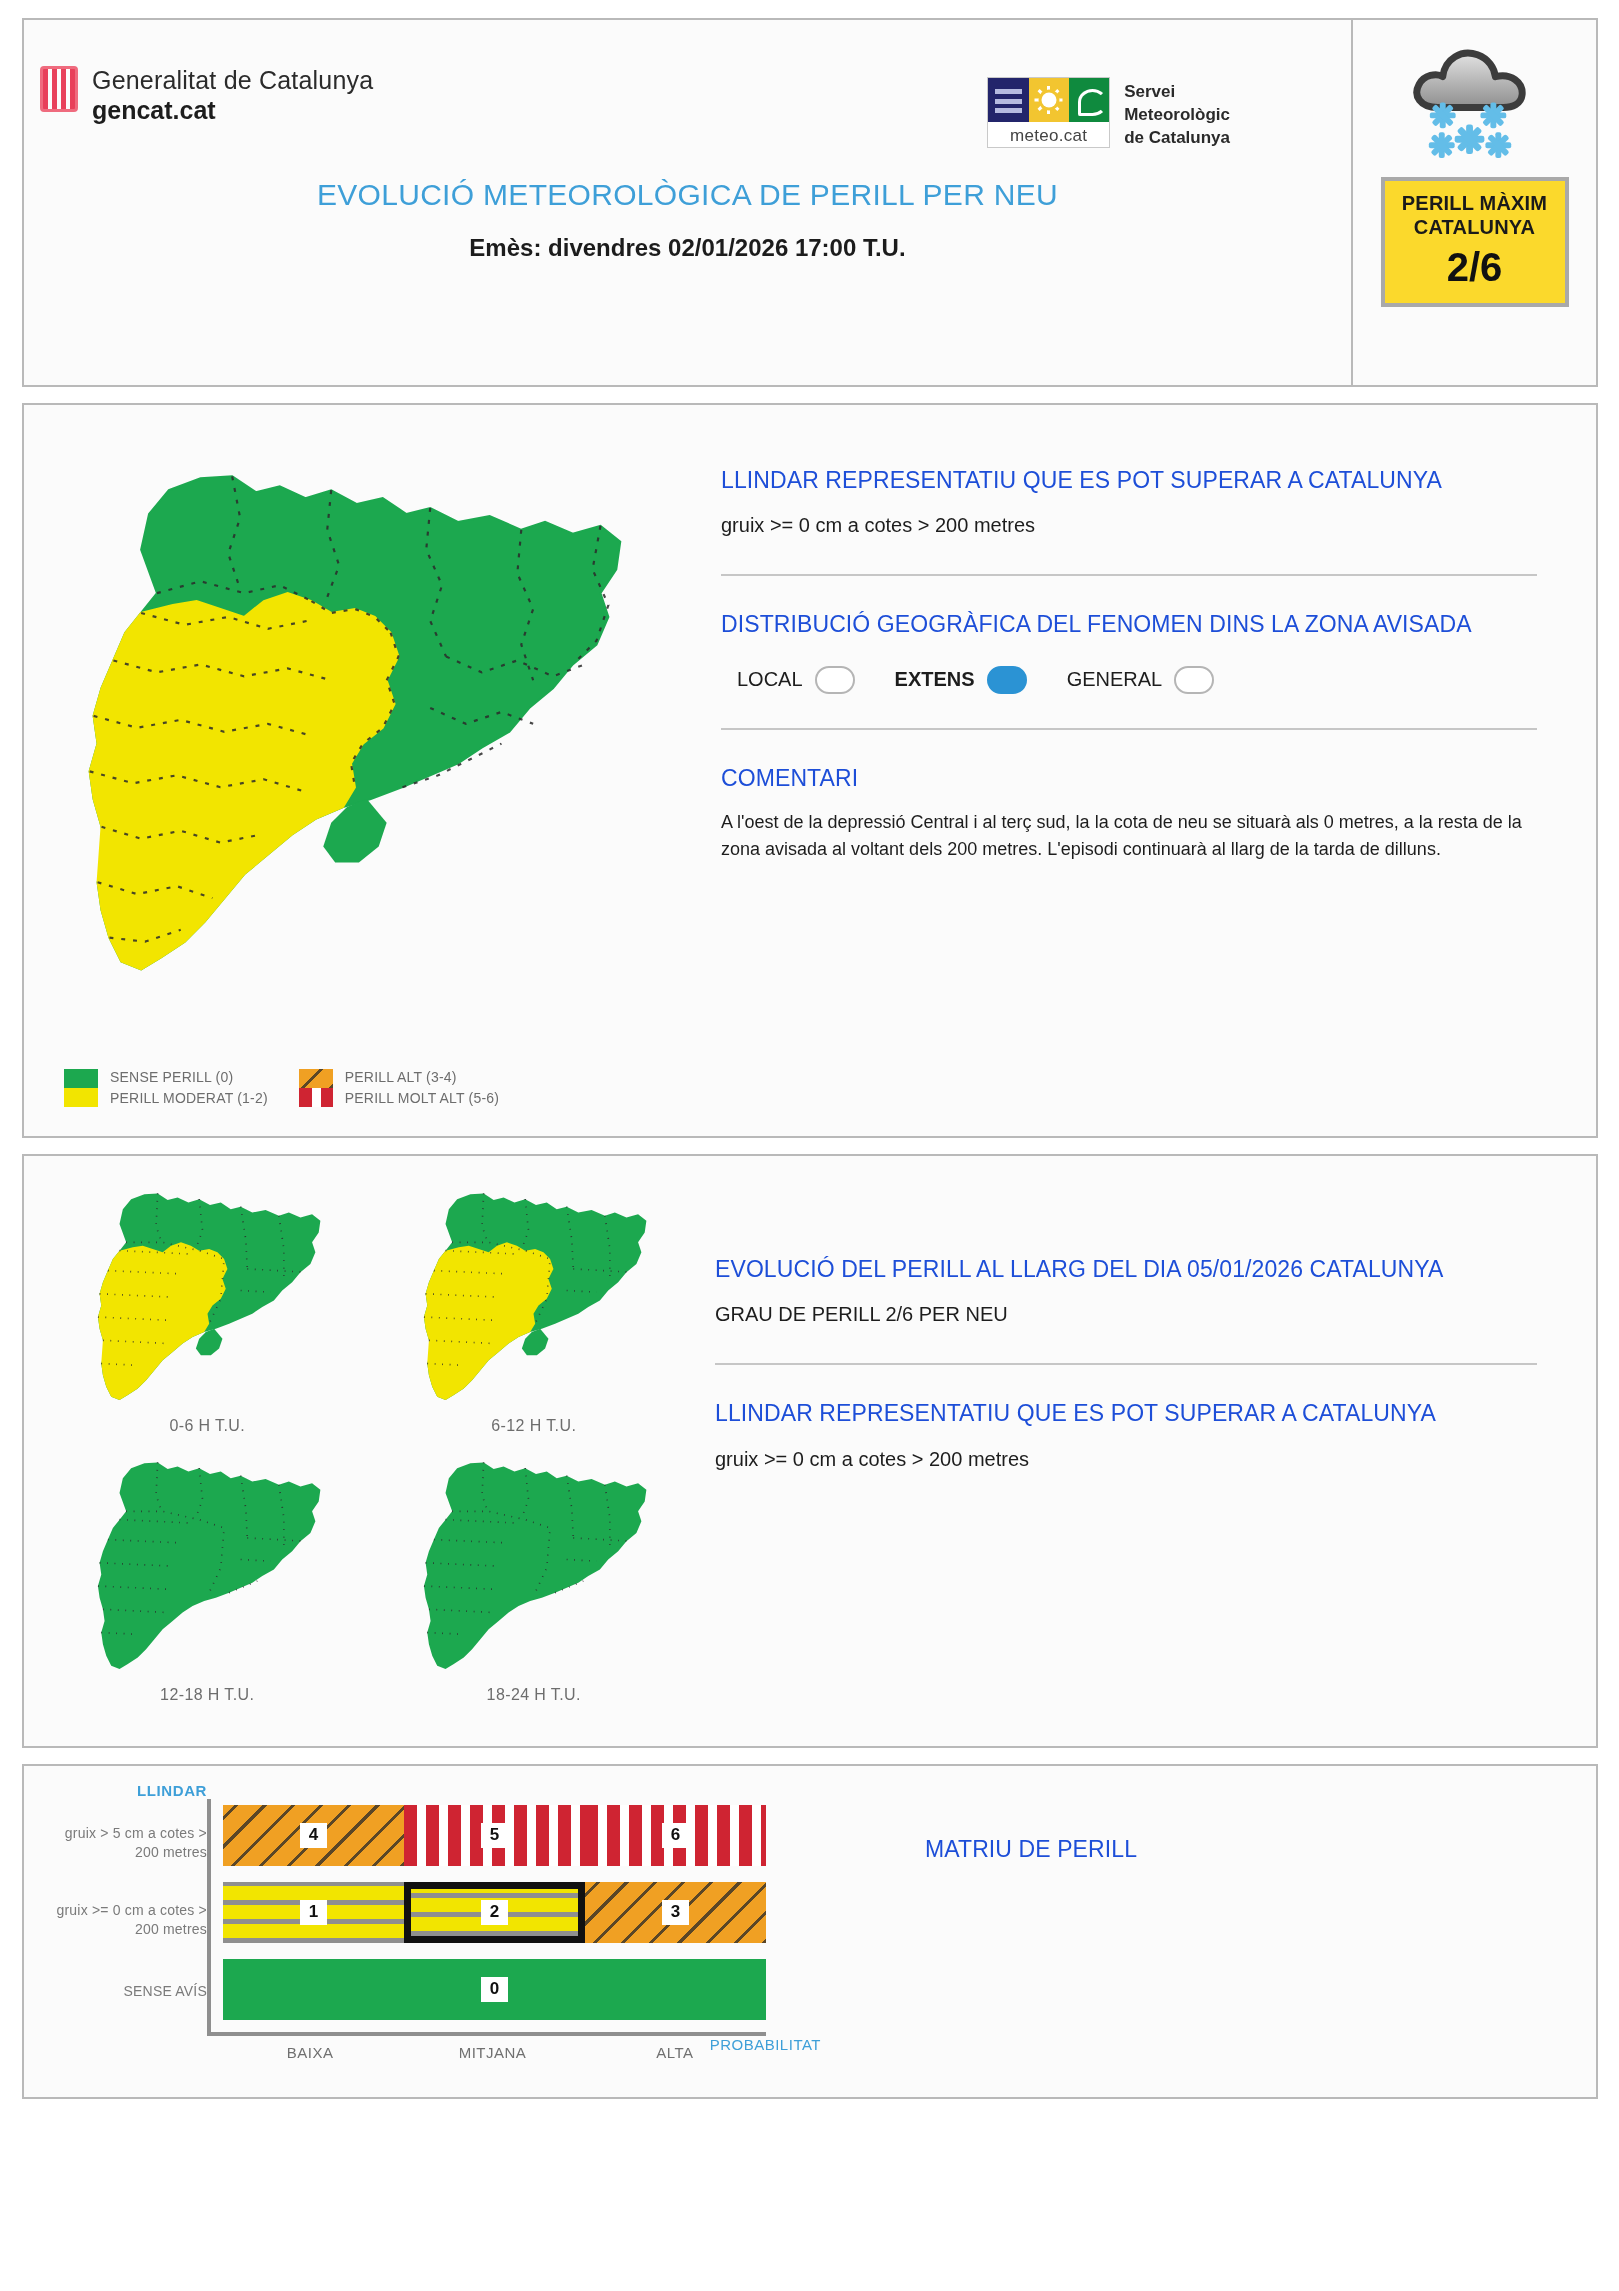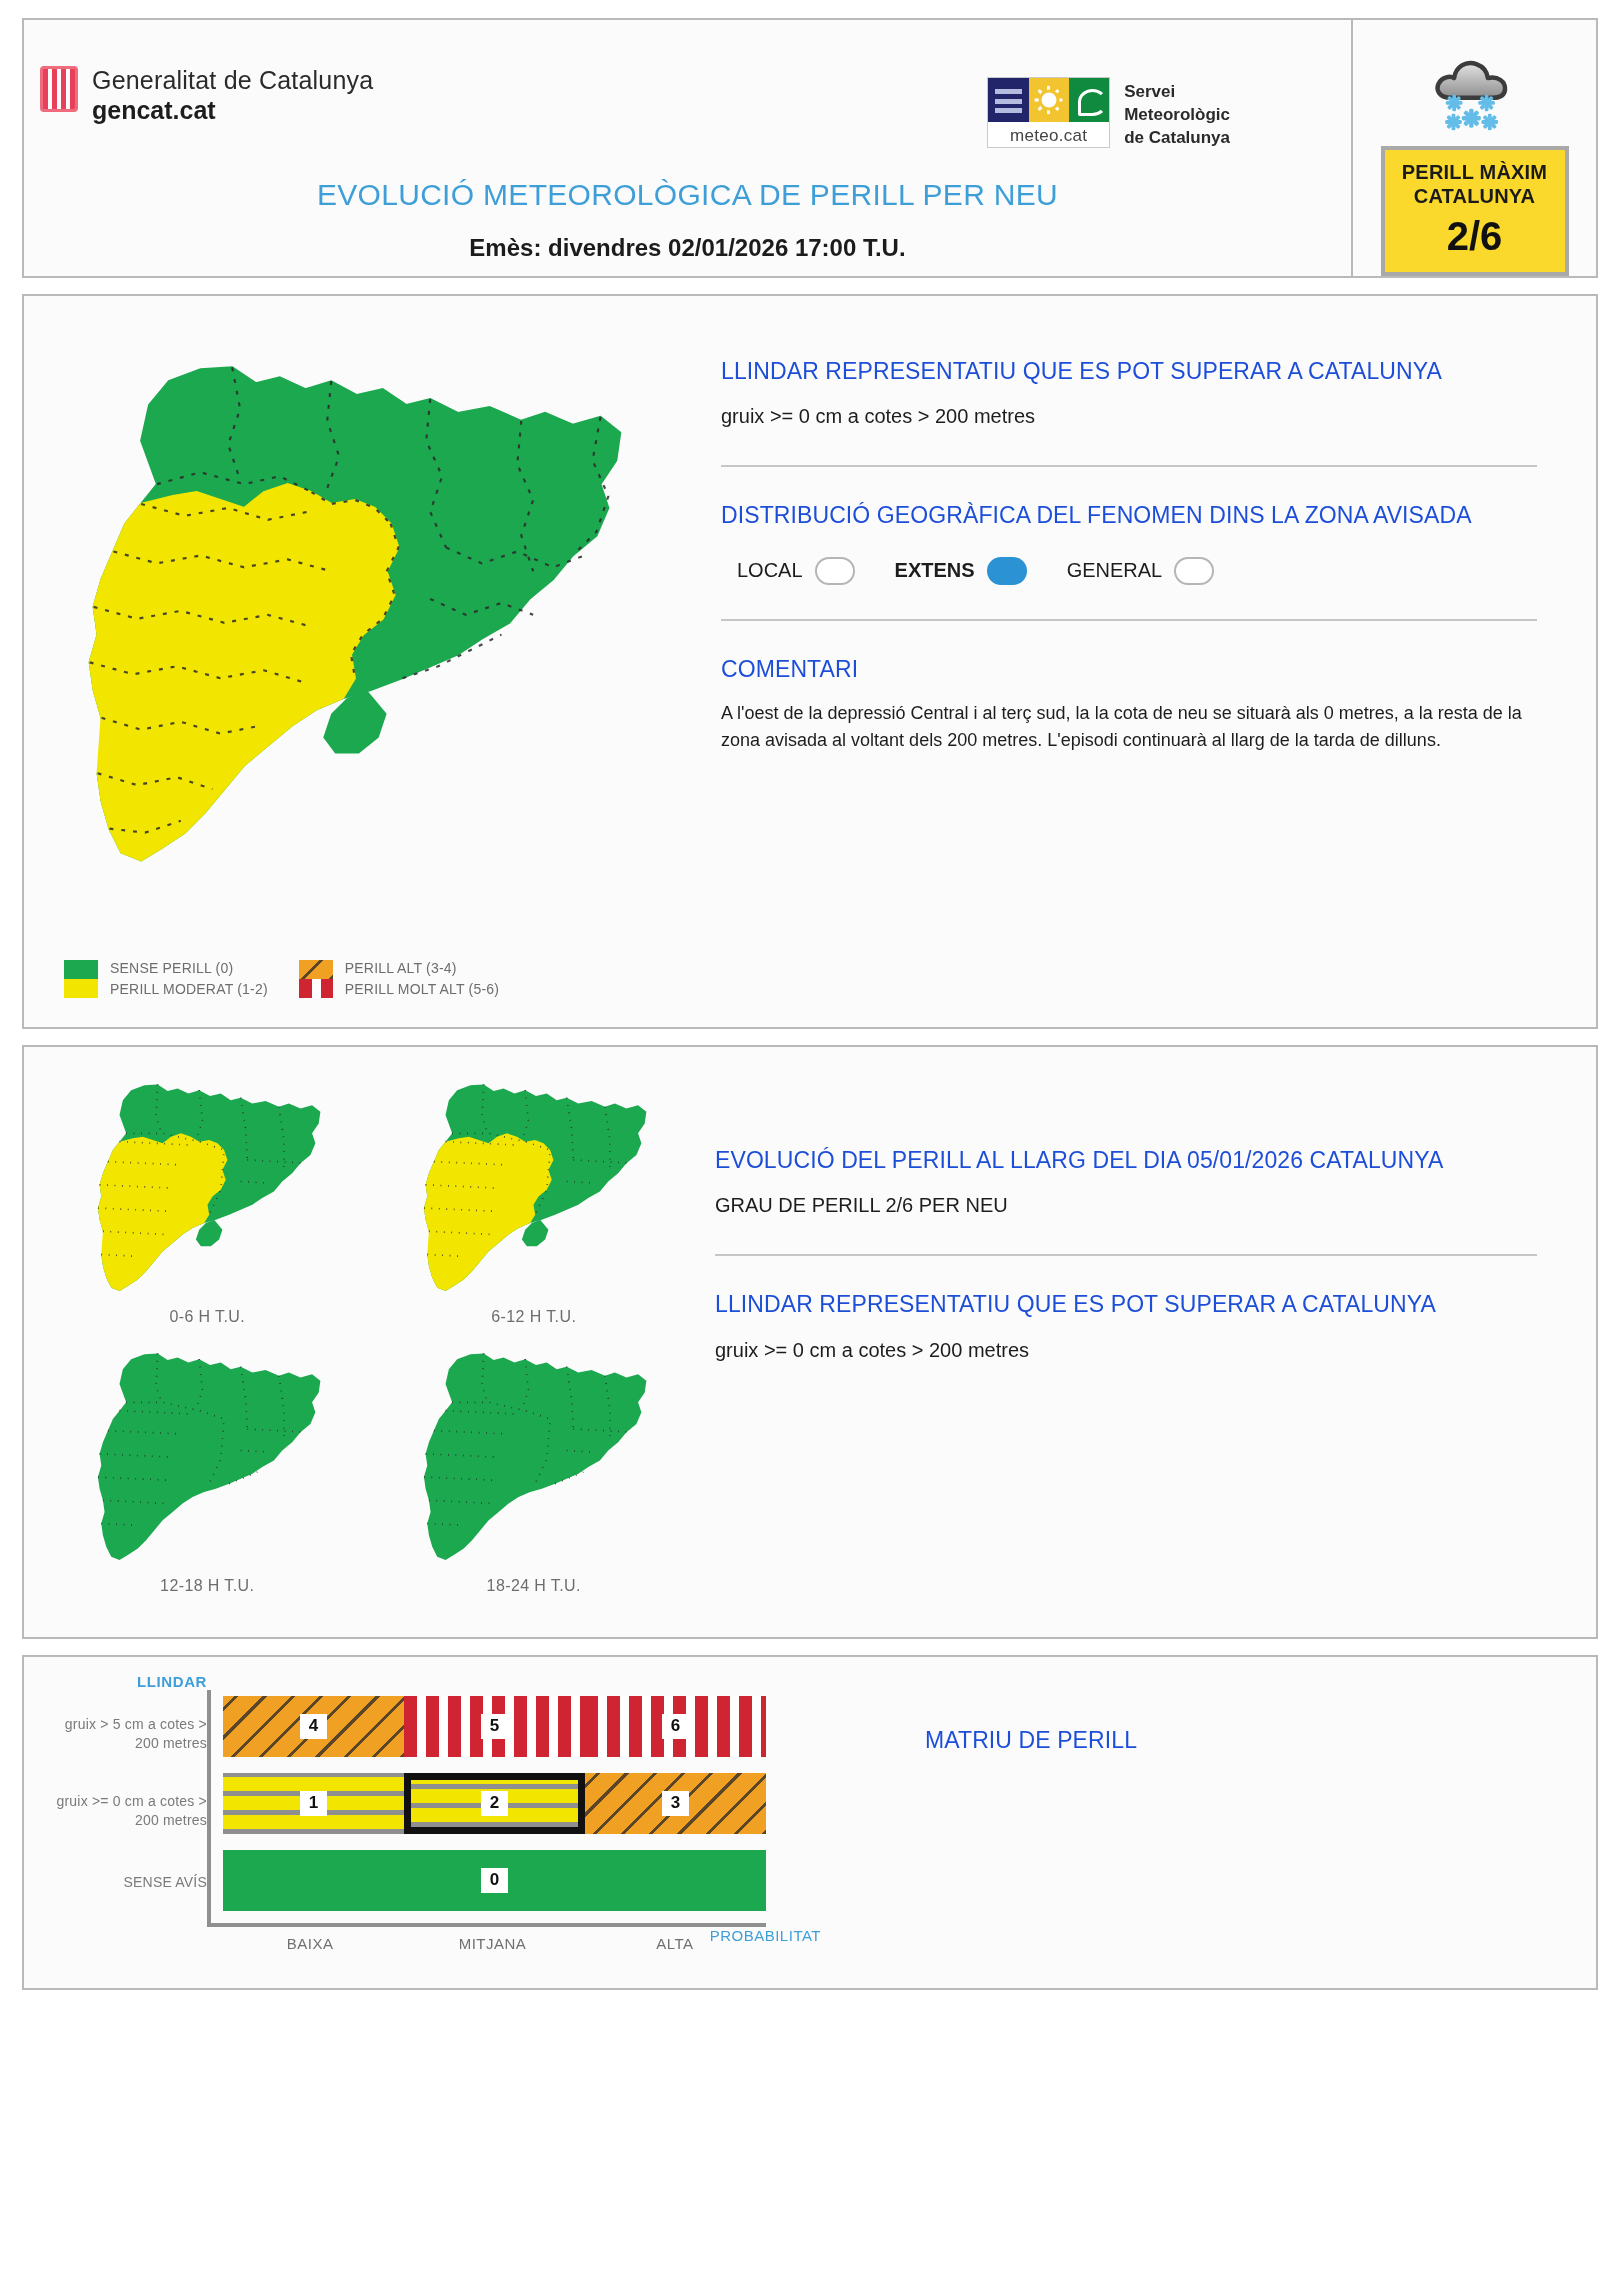--- a/index.html
+++ b/index.html
@@ -28,37 +28,37 @@
   .panel {
     border: 2px solid #b9b9b9;
     background: #fbfbfb;
     box-sizing: border-box;
     margin: 0 22px 16px 22px;
     position: relative;
   }
 
   
   .header {
-    height: 260px;
+    height: 369px;
     display: flex;
     margin-top: 18px;
   }
   .header-main {
     flex: 1 1 auto;
     position: relative;
     border-right: 2px solid #b9b9b9;
   }
   .header-side {
     width: 243px;
     flex: 0 0 243px;
     display: flex;
     flex-direction: column;
     align-items: center;
     justify-content: flex-start;
-    padding-top: 32px;
+    padding-top: 16px;
     box-sizing: border-box;
   }
 
   .gencat-logo {
     position: absolute;
     left: 16px;
     top: 46px;
     display: flex;
     align-items: flex-start;
   }

